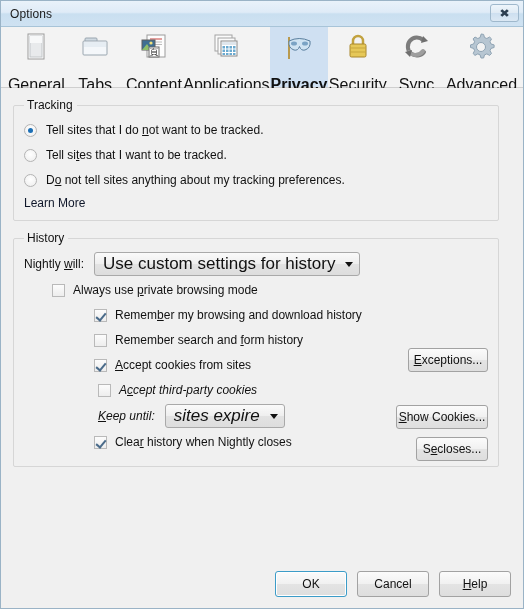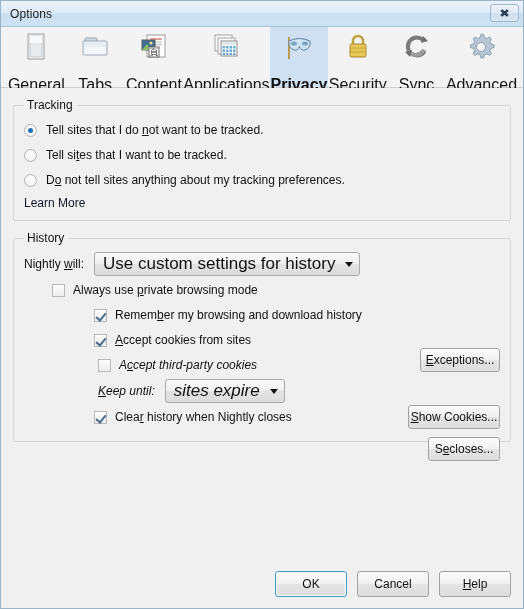--- a/index.html
+++ b/index.html
@@ -112,21 +112,21 @@
     flex: 1 1 auto;
     background: #f0f0f0;
     padding: 10px 12px 0 12px;
     box-sizing: border-box;
     position: relative;
   }
 
   fieldset.group {
     border: 1px solid #d6d6d6;
     border-radius: 2px;
-    margin: 0 0 10px 0;
+    margin: 0 12px 10px 0;
     padding: 4px 10px 10px 10px;
     background: #f0f0f0;
     box-sizing: border-box;
   }
   fieldset.group > legend {
     padding: 0 4px 0 3px;
     font-size: 12px;
     color: #111;
   }
 
@@ -423,20 +423,24 @@
       <div class="row indent1">
         <span class="cb"></span>
         <span class="lbl"><span>Always use </span><u>p</u><span>rivate browsing mode</span></span>
       </div>
 
       <div class="row indent2">
         <span class="cb checked"></span>
         <span class="lbl"><span>Remem</span><u>b</u><span>er my browsing and download history</span></span>
       </div>
 
+      <div class="row indent2">
+        <span class="cb"></span>
+        <span class="lbl"><span>Remember search and </span><u>f</u><span>orm history</span></span>
+      </div>
 
       <div class="row indent2">
         <span class="cb checked"></span>
         <span class="lbl"><u>A</u><span>ccept cookies from sites</span></span>
       </div>
 
       <div class="row indent3">
         <span class="cb"></span>
         <span class="lbl"><span>A</span><u>c</u><span>cept third-party cookies</span></span>
       </div>

